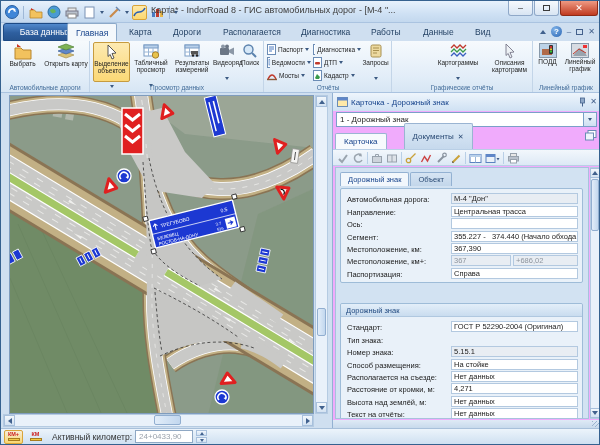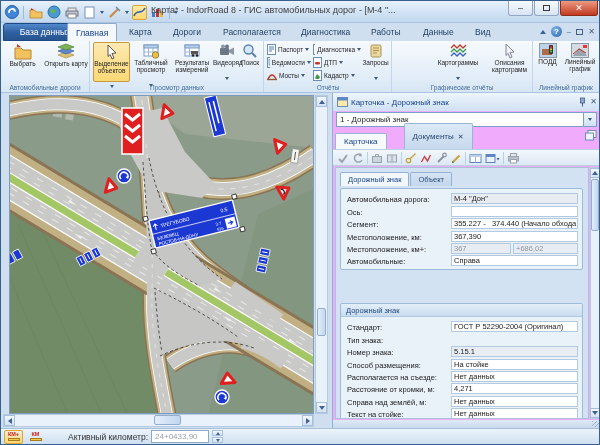--- a/index.html
+++ b/index.html
@@ -100,21 +100,21 @@
   .pfooter{position:absolute;left:0;top:327px;width:100%;height:8px;background:linear-gradient(#dfeaf6,#c8daec);}
   .grip{position:absolute;right:1px;top:1px;width:8px;height:6px;
     background:repeating-linear-gradient(135deg,#9ab2cf 0 1px,transparent 1px 3px);}
   
   .statusbar{position:absolute;left:0;top:427px;width:100%;height:16px;
     background:linear-gradient(#ecf4fb,#cfe0f1);border-top:1px solid #a8c0da;display:flex;align-items:center;padding:0 3px;gap:3px;}
   .kmicon{width:19px;height:14px;display:flex;flex-direction:column;align-items:center;justify-content:center;line-height:1;}
   .kmicon .t{font-size:5.5px;font-weight:bold;color:#c22;}
   .kmicon .ruler{width:12px;height:3px;background:#f3c846;border:1px solid #a87c1e;}
   .kmicon.sel{background:linear-gradient(#ffeccaa8,#fbd871);border:1px solid #d9a43a;border-radius:2px;}
-  .sb-label{font-size:8.5px;color:#333;margin-left:20px;}
+  .sb-label{font-size:8.5px;color:#333;margin-left:4px;}
   .sb-input{width:58px;height:13px;background:#fff;border:1px solid #8fa8c4;font-size:8px;color:#9aa2ac;
     display:flex;align-items:center;padding-left:3px;}
   .spin{display:flex;flex-direction:column;gap:1px;}
   .spinbtn{width:11px;height:6px;background:linear-gradient(#f2f7fc,#d3e2f2);border:1px solid #a8c0dc;
     display:flex;align-items:center;justify-content:center;}
   .spinbtn .tri.u{border-bottom-width:3px;border-left-width:2.5px;border-right-width:2.5px;}
   .spinbtn .tri.dn{border-top-width:3px;border-left-width:2.5px;border-right-width:2.5px;}
   svg text{font-family:"Liberation Sans","DejaVu Sans",sans-serif;}
 </style>
 </head>
@@ -677,38 +677,42 @@
           <div class="stab active">Дорожный знак</div>
           <div class="stab">Объект</div>
         </div>
         <div class="groupbox" style="top:20px">
           <div class="gbrows">
               <div class="prow">
                 <div class="plabel">Автомобильная дорога:</div>
                 <div class="pvalue ro">М-4 "Дон"</div>
               </div>
               <div class="prow">
+                <div class="plabel">Направление:</div>
+                <div class="pvalue">Центральная трасса</div>
+              </div>
+              <div class="prow">
                 <div class="plabel">Ось:</div>
                 <div class="pvalue"></div>
               </div>
               <div class="prow">
                 <div class="plabel">Сегмент:</div>
                 <div class="pvalue">355.227 -   374.440 (Начало обхода г.Еле...</div>
               </div>
               <div class="prow">
                 <div class="plabel">Местоположение, км:</div>
                 <div class="pvalue">367,390</div>
               </div>
               <div class="prow">
                 <div class="plabel">Местоположение, км+:</div>
                 <div class="pvalue ro dim w1">367</div>
                 <div class="pvalue ro dim">+686,02</div>
               </div>
               <div class="prow">
-                <div class="plabel">Автомобильные:</div>
+                <div class="plabel">Паспортизация:</div>
                 <div class="pvalue">Справа</div>
               </div>
             </div>
         </div>
         <div class="groupbox" style="top:135px">
           <div class="gbheader">Дорожный знак</div>
           <div class="gbrows">
               <div class="prow">
                 <div class="plabel">Стандарт:</div>
                 <div class="pvalue">ГОСТ Р 52290-2004 (Оригинал)</div>
@@ -726,25 +730,25 @@
               </div>
               <div class="prow">
                 <div class="plabel">Располагается на съезде:</div>
                 <div class="pvalue">Нет данных</div>
               </div>
               <div class="prow">
                 <div class="plabel">Расстояние от кромки, м:</div>
                 <div class="pvalue">4,271</div>
               </div>
               <div class="prow">
-                <div class="plabel">Справа над землёй, м:</div>
+                <div class="plabel">Высота над землёй, м:</div>
                 <div class="pvalue">Нет данных</div>
               </div>
               <div class="prow">
-                <div class="plabel">Текст на стойке:</div>
+                <div class="plabel">Текст на отчёты:</div>
                 <div class="pvalue">Нет данных</div>
               </div>
             </div>
         </div>
       </div>
       <div class="pscroll">
         <div class="sbtn" style="left:-1px;top:0;width:10px;height:10px">
             <span class="tri u"></span>
           </div>
         <div class="sthumb" style="left:0px;top:11px;width:8px;height:52px"></div>

